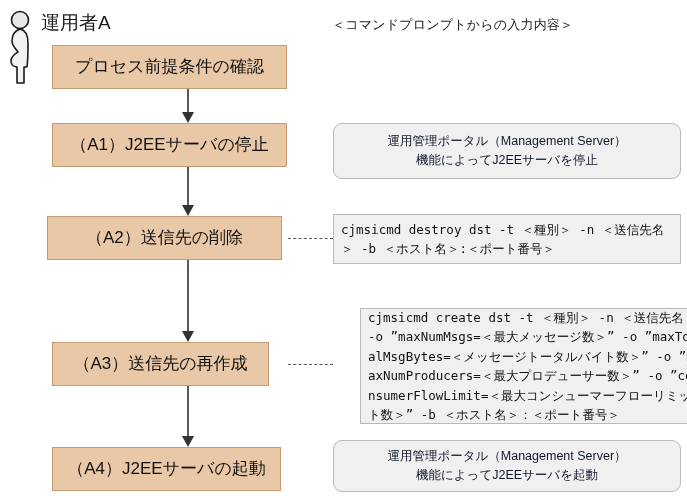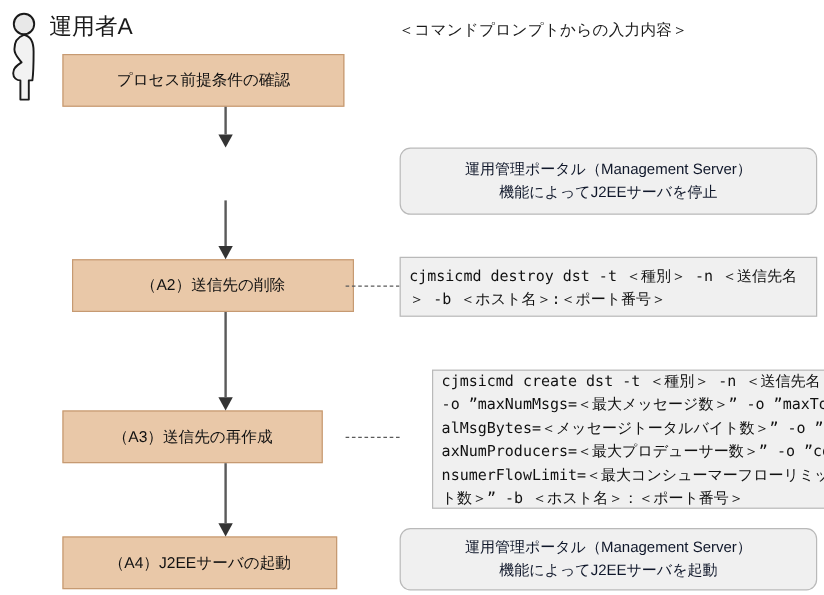--- a/index.html
+++ b/index.html
@@ -48,21 +48,21 @@
   }
   
   .process-box {
     position: absolute;
     background: #e9c8a8;
     border: 1px solid #c69a72;
     box-sizing: border-box;
     display: flex;
     align-items: center;
     justify-content: center;
-    font-size: 13px;
+    font-size: 17px;
     line-height: 18px;
     text-align: center;
     color: #111111;
   }
   
   .note-box {
     position: absolute;
     background: #f0f0f0;
     border: 1px solid #b9b9b9;
     box-sizing: border-box;
@@ -130,22 +130,23 @@
     <circle cx="16" cy="10" r="8.5" fill="#e8e8e8" stroke="#1a1a1a" stroke-width="1.6"></circle>
     <path d="M16 19 C10 21 8 26 8 31 C8 36 12 39 14 42 C11 44 7 46 7 51 C7 55 10 57 13 57
              L13 73 L20 73 L20 57 L23 57 C24 50 24 40 24 33 C24 25 21 20 16 19 Z" fill="#f2f2f2" stroke="#1a1a1a" stroke-width="1.6" stroke-linejoin="round"></path>
   </svg>
   <div class="actor-label">運用者A</div>
 
   <div class="column-header">＜コマンドプロンプトからの入力内容＞</div>
 
   <div class="process-box" style="left:52px; top:45px; width:235px; height:44px;">プロセス前提条件の確認</div>
 
+  <div class="process-box" style="left:52px; top:123px; width:235px; height:44px;">（A1）J2EEサーバの停止</div>
 
-  <div class="process-box" style="left:60px; top:216px; width:235px; height:44px;">（A2）送信先の削除</div>
+  <div class="process-box" style="left:47px; top:216px; width:235px; height:44px;">（A2）送信先の削除</div>
 
   <div class="process-box" style="left:52px; top:342px; width:217px; height:44px;">（A3）送信先の再作成</div>
 
   <div class="process-box" style="left:52px; top:447px; width:229px; height:44px;">（A4）J2EEサーバの起動</div>
 
   <div class="flow-arrow" style="top:89px; height:34px;">
     <div class="shaft" style="height:23px;"></div>
     <div class="head" style="top:23px;"></div>
   </div>
   <div class="flow-arrow" style="top:167px; height:49px;">

